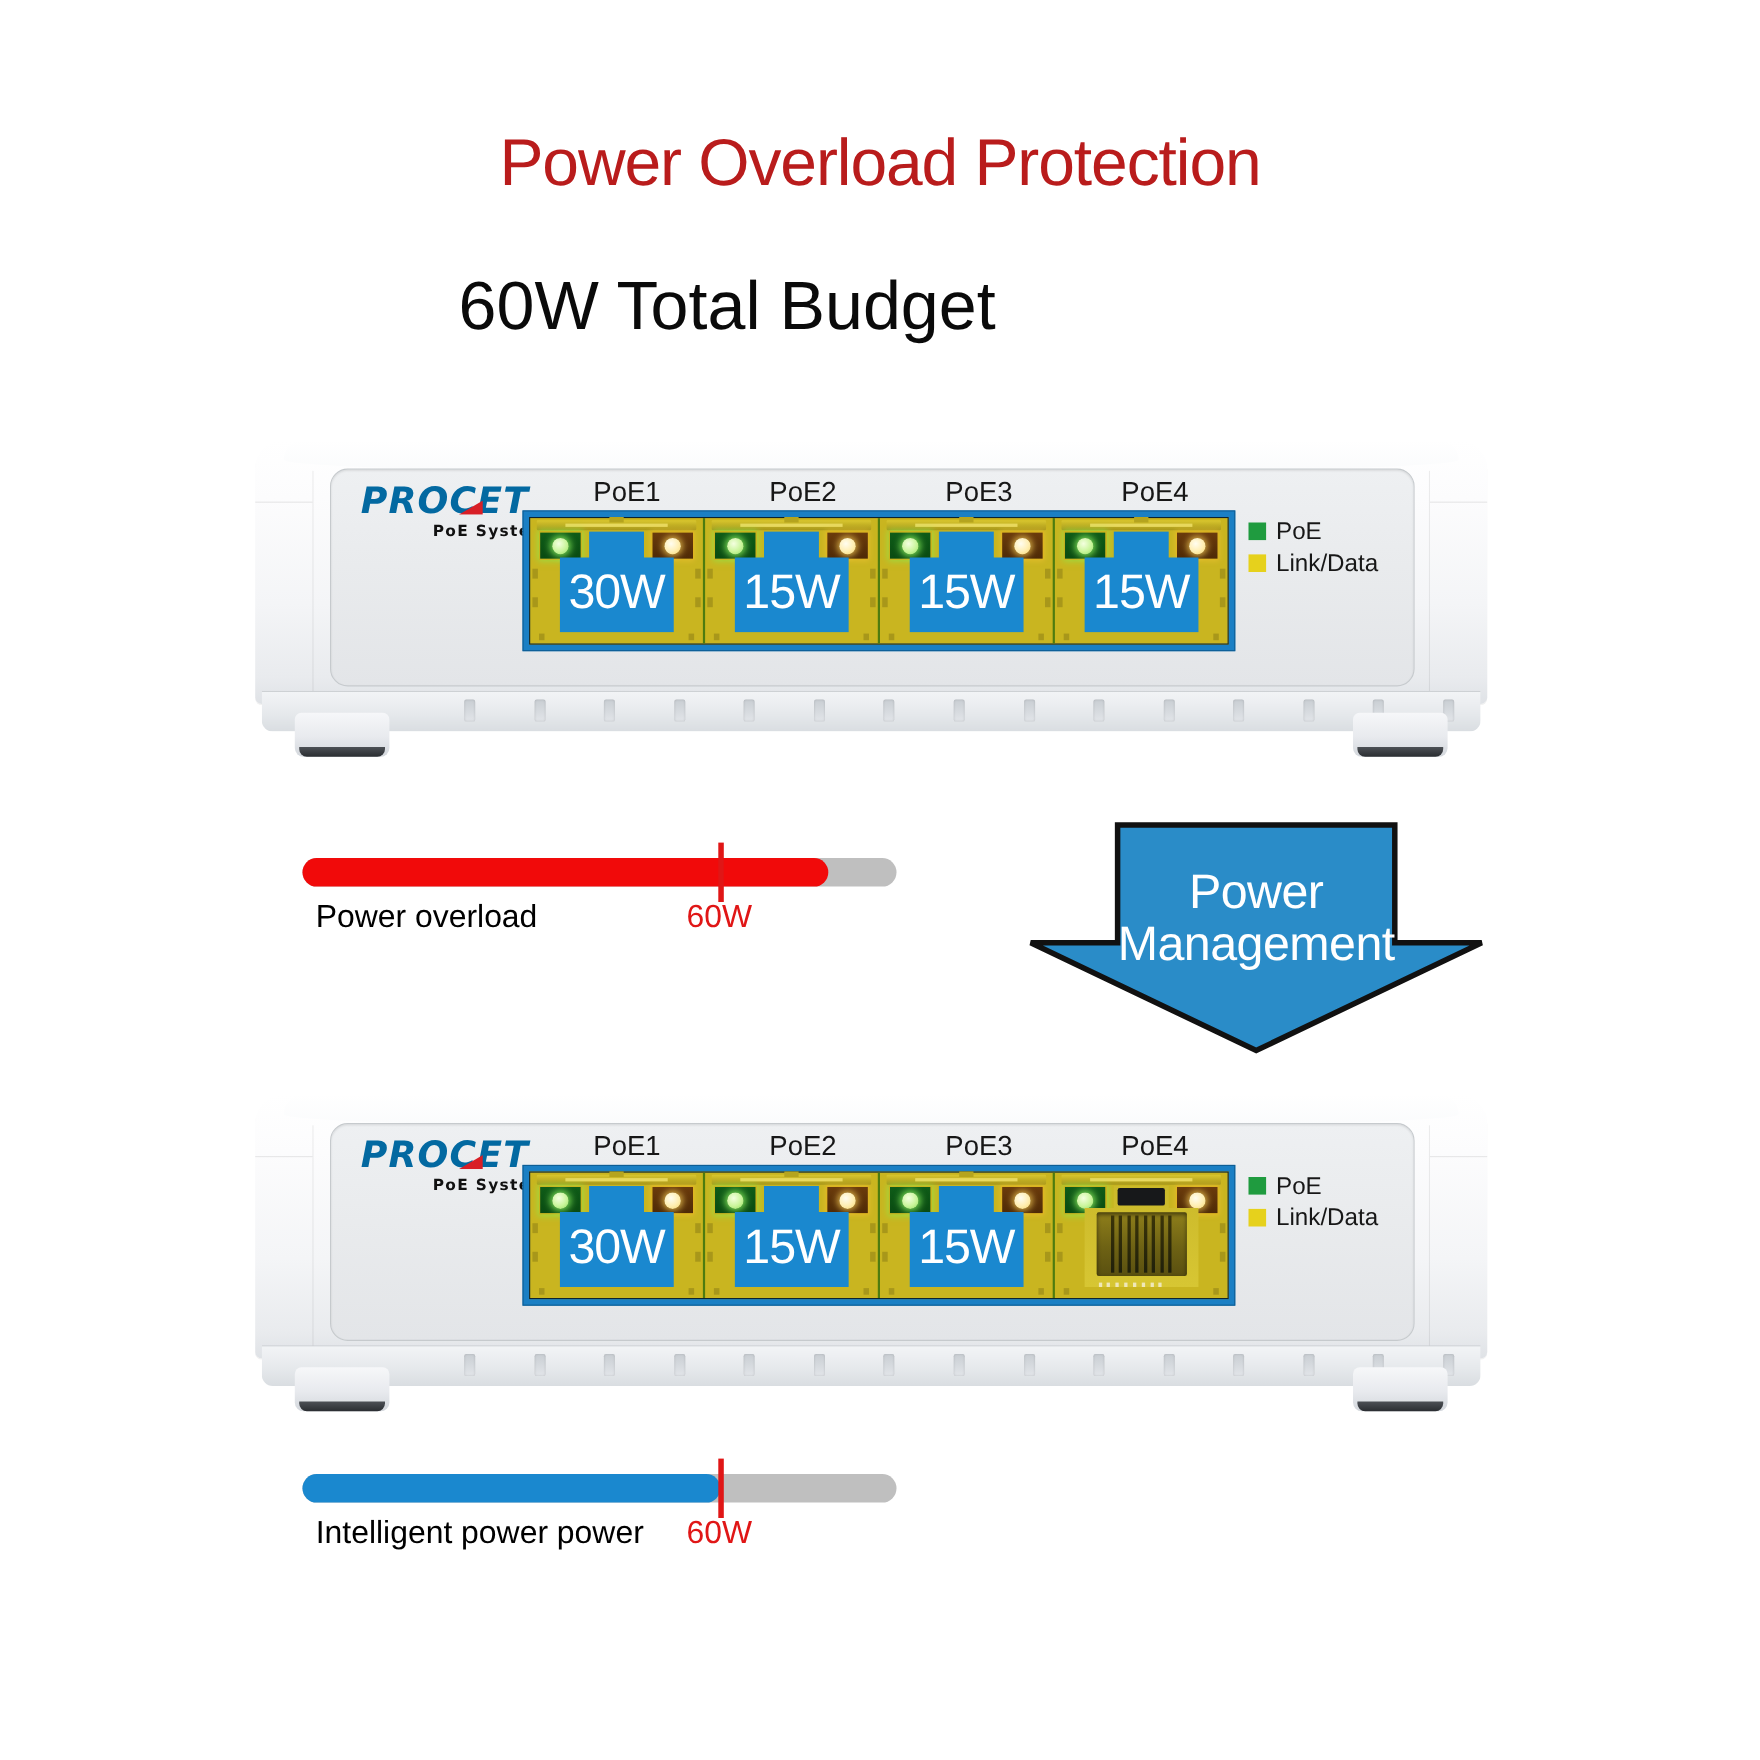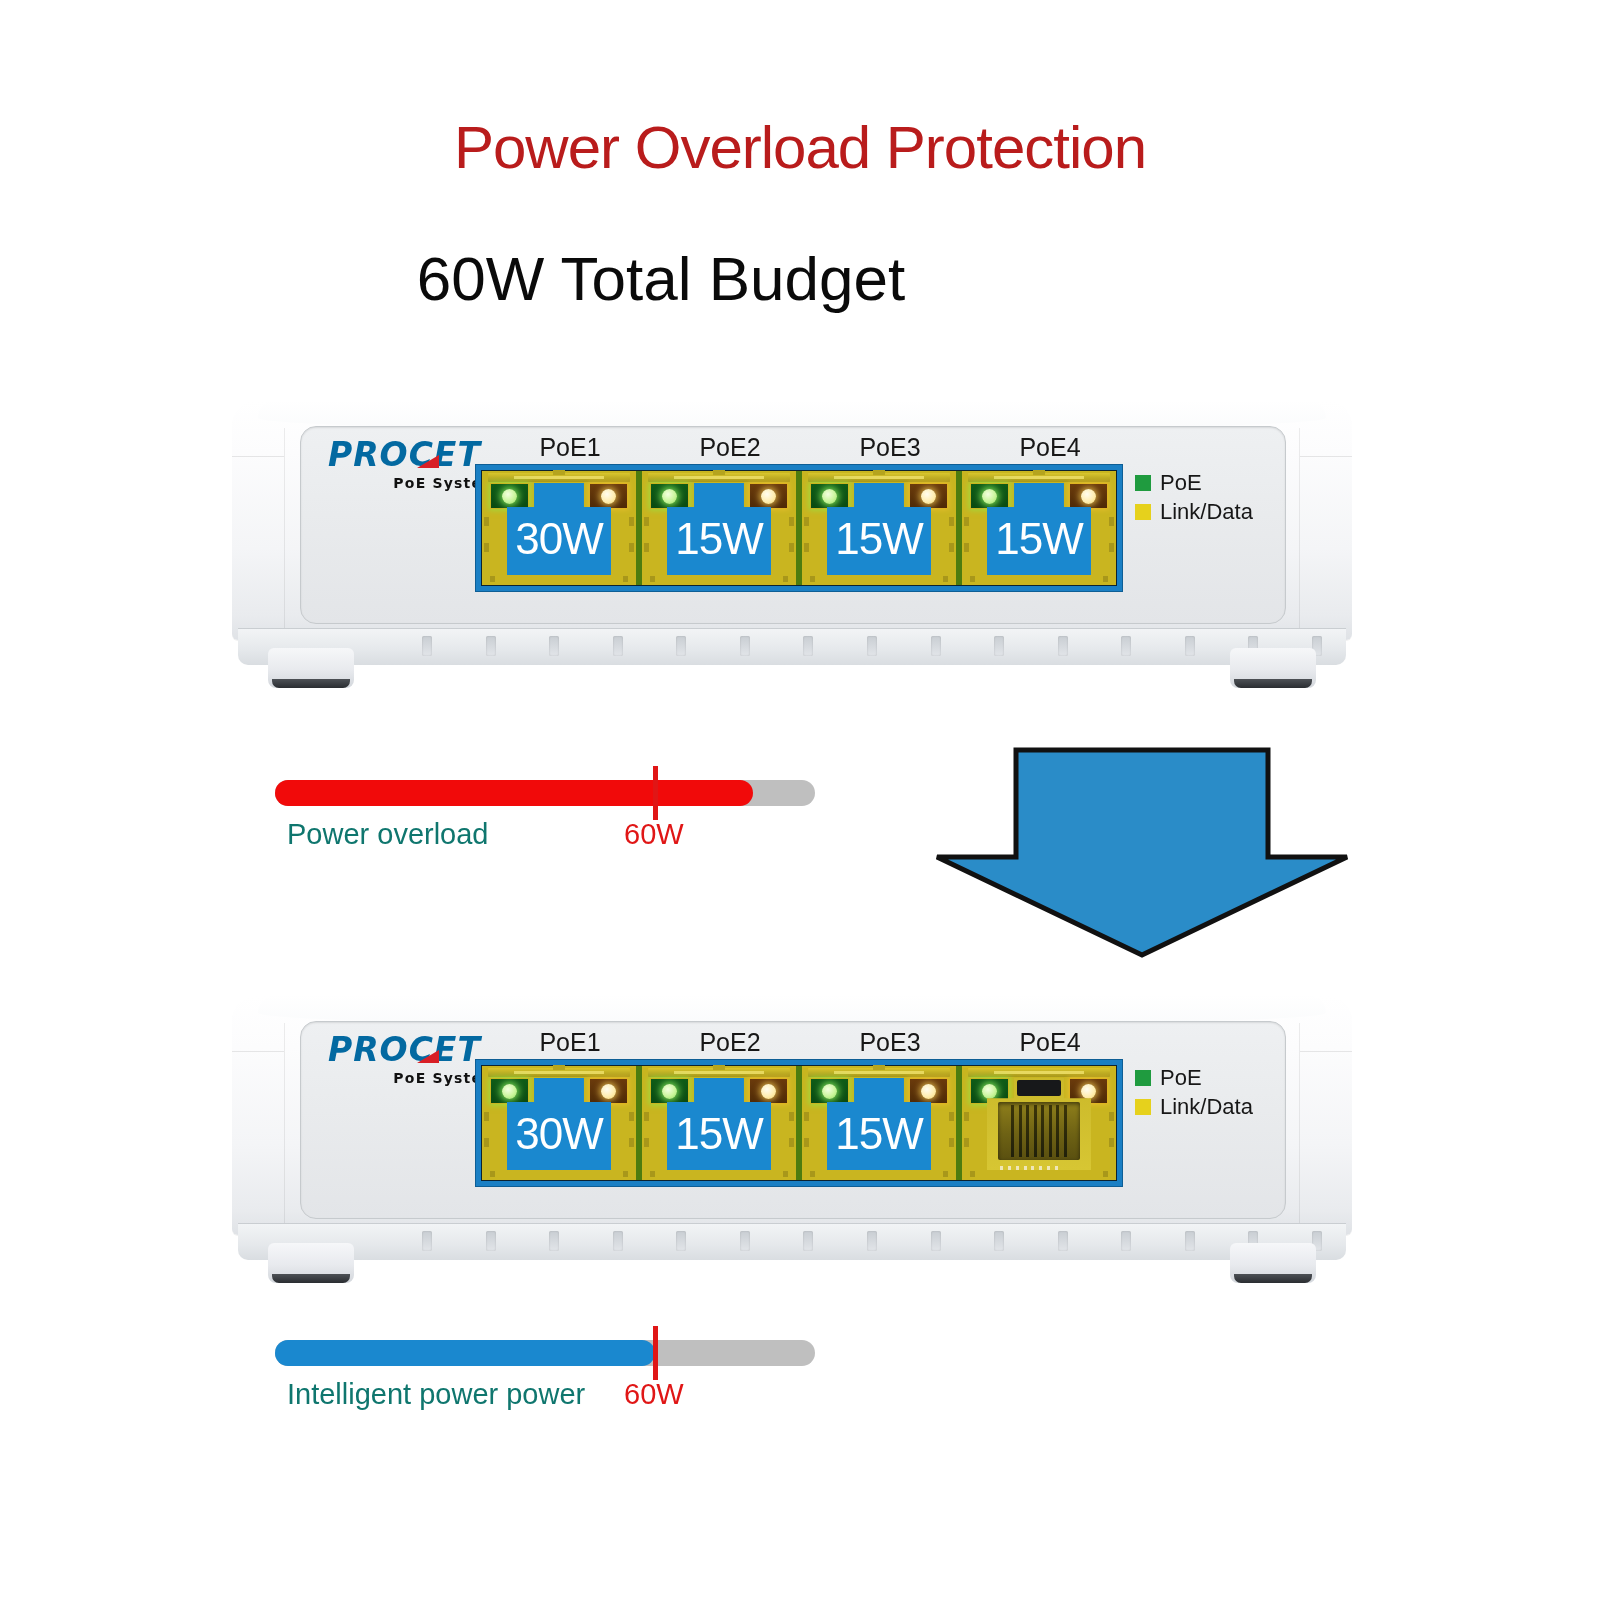--- a/index.html
+++ b/index.html
@@ -109,21 +109,21 @@
     position:absolute;left:243px;top:64px;width:648px;height:128px;
     background:#1a7fc4;padding:9px;box-sizing:border-box;
     border:1px solid #0e5e95;
   }
   .portinner{
     position:absolute;left:5px;top:5px;width:636px;height:116px;
     background:#c9b520;border:1px solid #0d2330;box-sizing:border-box;
     display:flex;
   }
   .port{position:relative;flex:1;height:100%;}
-  .port + .port{border-left:6px solid #4d7c0f;}
+  .port + .port{border-left:2px solid #4d7c0f;}
 
   
   .port .goldtop{
     position:absolute;left:4%;top:2px;width:92%;height:9px;
     background:linear-gradient(to bottom,#d9c62e,#a8971a);
     border-radius:1px;
   }
   .port .goldtop::after{
     content:"";position:absolute;left:18%;top:3px;width:64%;height:3px;background:#e8d95f;
   }
@@ -204,21 +204,21 @@
   
   .barwrap{position:absolute;width:560px;}
   .barwrap.one{left:275px;top:780px;}
   .barwrap.two{left:275px;top:1340px;}
   .track{position:relative;width:540px;height:26px;border-radius:13px;background:#bfbfbf;}
   .fill{position:absolute;left:0;top:0;height:26px;border-radius:13px;}
   .fill.red{background:#f10a0a;width:478px;}
   .fill.blue{background:#1a88cf;width:380px;}
   .marker{position:absolute;left:378px;top:-14px;width:5px;height:54px;background:#e01616;}
   .barlabels{position:relative;margin-top:14px;height:40px;}
-  .barlabels .name{position:absolute;left:12px;top:0;font-size:29px;color:#0f766e;line-height:1;}
+  .barlabels .name{position:absolute;left:12px;top:0;font-size:29px;color:#000000;line-height:1;}
   .barlabels .val{position:absolute;left:349px;top:0;font-size:29px;color:#e01616;line-height:1;}
 
   
   .arrow{position:absolute;left:932px;top:745px;width:420px;height:215px;}
   .arrow svg{display:block;}
   .arrowtext{
     position:absolute;left:0;top:42px;width:420px;text-align:center;
     color:#ffffff;font-size:44px;line-height:1.08;letter-spacing:-.5px;
     pointer-events:none;
   }
@@ -377,20 +377,24 @@
   <div class="barlabels">
     <span class="name">Power overload</span>
     <span class="val">60W</span>
   </div>
 </div>
 
 <div class="arrow">
   <svg width="420" height="215" viewBox="0 0 420 215">
     <polygon points="84,5 336,5 336,112 415,112 210,210 5,112 84,112" fill="#2a8cc8" stroke="#111111" stroke-width="5" stroke-linejoin="miter"></polygon>
   </svg>
+  <div class="arrowtext">
+    <div>Power</div>
+    <div>Management</div>
+  </div>
 </div>
 
 <div class="device bottom">
   <div class="shell"></div>
   <div class="seam l"></div>
   <div class="seam r"></div>
   <div class="seam2 l"></div>
   <div class="seam2 r"></div>
   <div class="panel"></div>
 

